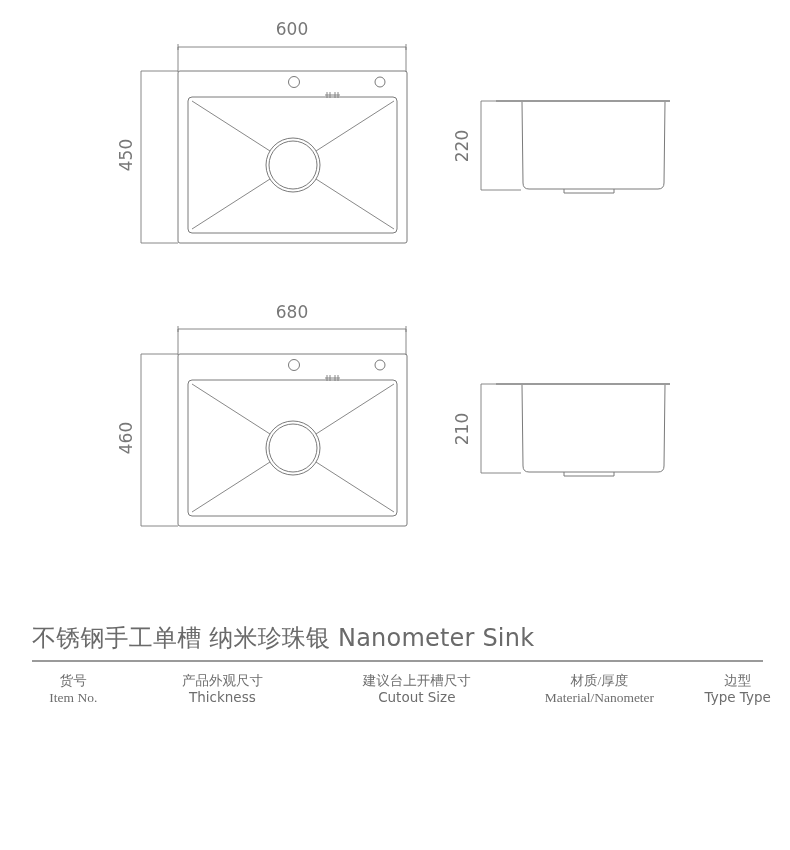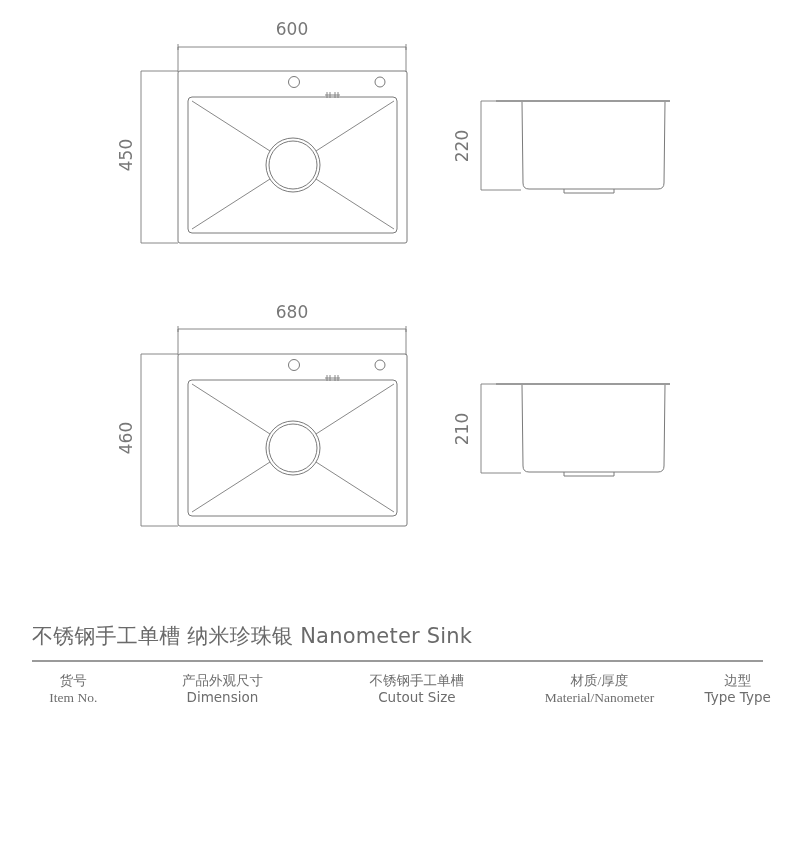--- a/index.html
+++ b/index.html
@@ -1,20 +1,20 @@
 <!DOCTYPE html>
 <html><head>
 <meta charset="utf-8">
 <style>
   html, body { margin:0; padding:0; background:#ffffff; }
   body { width:790px; height:850px; position:relative; overflow:hidden;
          font-family:"DejaVu Sans","Liberation Sans",sans-serif; color:#666; }
   svg.drawing { position:absolute; left:0; top:0; }
   .dimtext { font-family:"DejaVu Sans","Liberation Sans",sans-serif; font-size:17px; fill:#777; }
-  .title { position:absolute; left:32px; top:622px; font-size:21px; color:#6a6a6a; letter-spacing:0.2px; white-space:nowrap; }
+  .title { position:absolute; left:32px; top:622px; font-size:24px; color:#6a6a6a; letter-spacing:0.2px; white-space:nowrap; }
   .rule { position:absolute; left:32px; top:660px; width:731px; height:2px; background:#9a9a9a; }
   table.spec { position:absolute; left:22px; top:672px; border-collapse:collapse; font-size:13.5px; color:#6d6d6d; }
   table.spec td, table.spec th { padding:0; text-align:center; font-weight:normal; }
   th .cn, th .en { display:block; line-height:17px; }
   .col0 { width:104px;font-family:Liberation Serif, serif; } .col1 { width:198px; } .col2 { width:196px; } .col3 { width:173px;font-family:Liberation Serif, serif; } .col4 { width:106px;margin-top:44px; }
   tr.hdr th { padding-bottom:12px; }
   tr.row td { line-height:21px; }
 </style>
 </head>
 <body>
@@ -92,24 +92,24 @@
 
 <table class="spec">
   <tbody>
       <tr class="hdr">
     <th class="col0">
           <span class="cn">货号</span>
           <span class="en">Item No.</span>
         </th>
     <th class="col1">
           <span class="cn">产品外观尺寸</span>
-          <span class="en">Dimension</span>
+          <span class="en">Thickness</span>
         </th>
     <th class="col2">
-          <span class="cn">不锈钢手工单槽</span>
+          <span class="cn">建议台上开槽尺寸</span>
           <span class="en">Cutout Size</span>
         </th>
     <th class="col3">
           <span class="cn">材质/厚度</span>
           <span class="en">Material/Nanometer</span>
         </th>
     <th class="col4">
           <span class="cn">边型</span>
           <span class="en">Type Type</span>
         </th>

